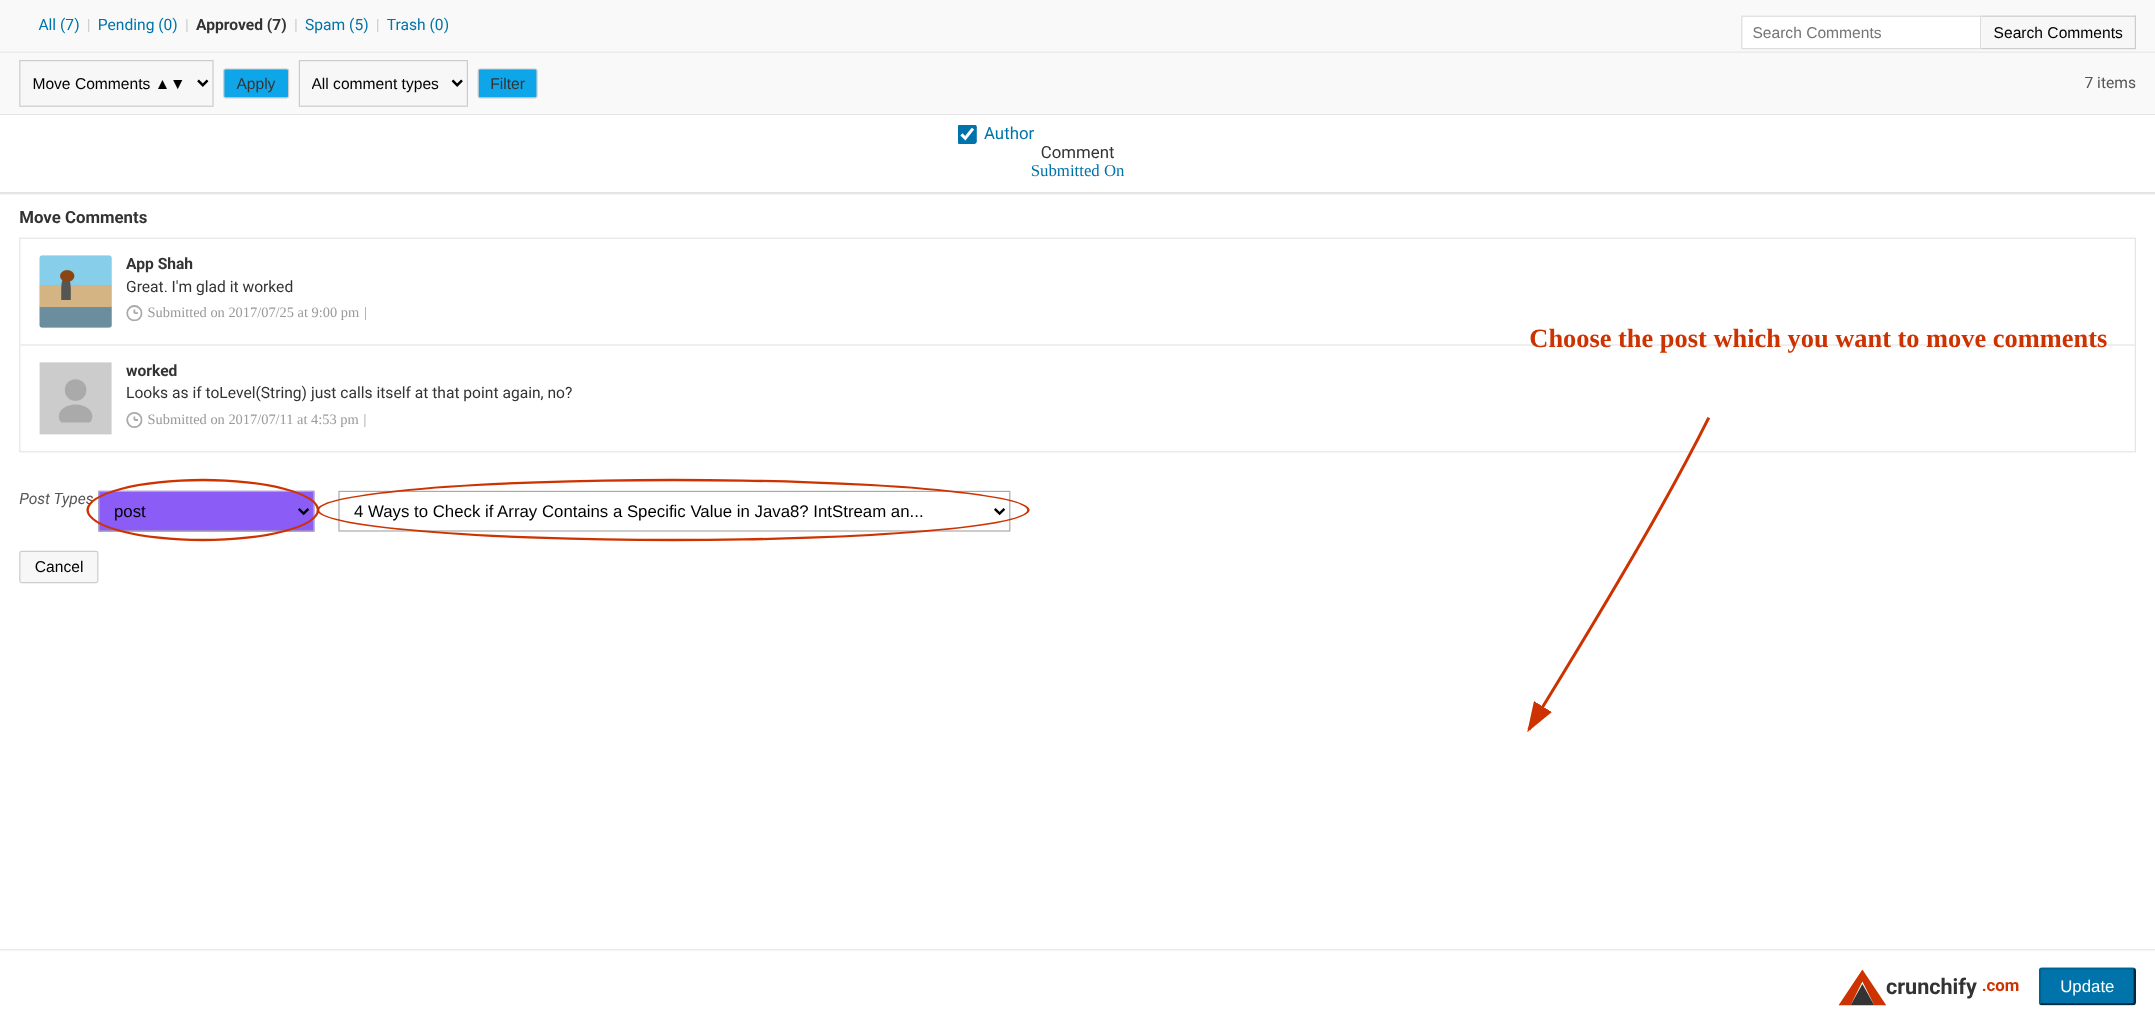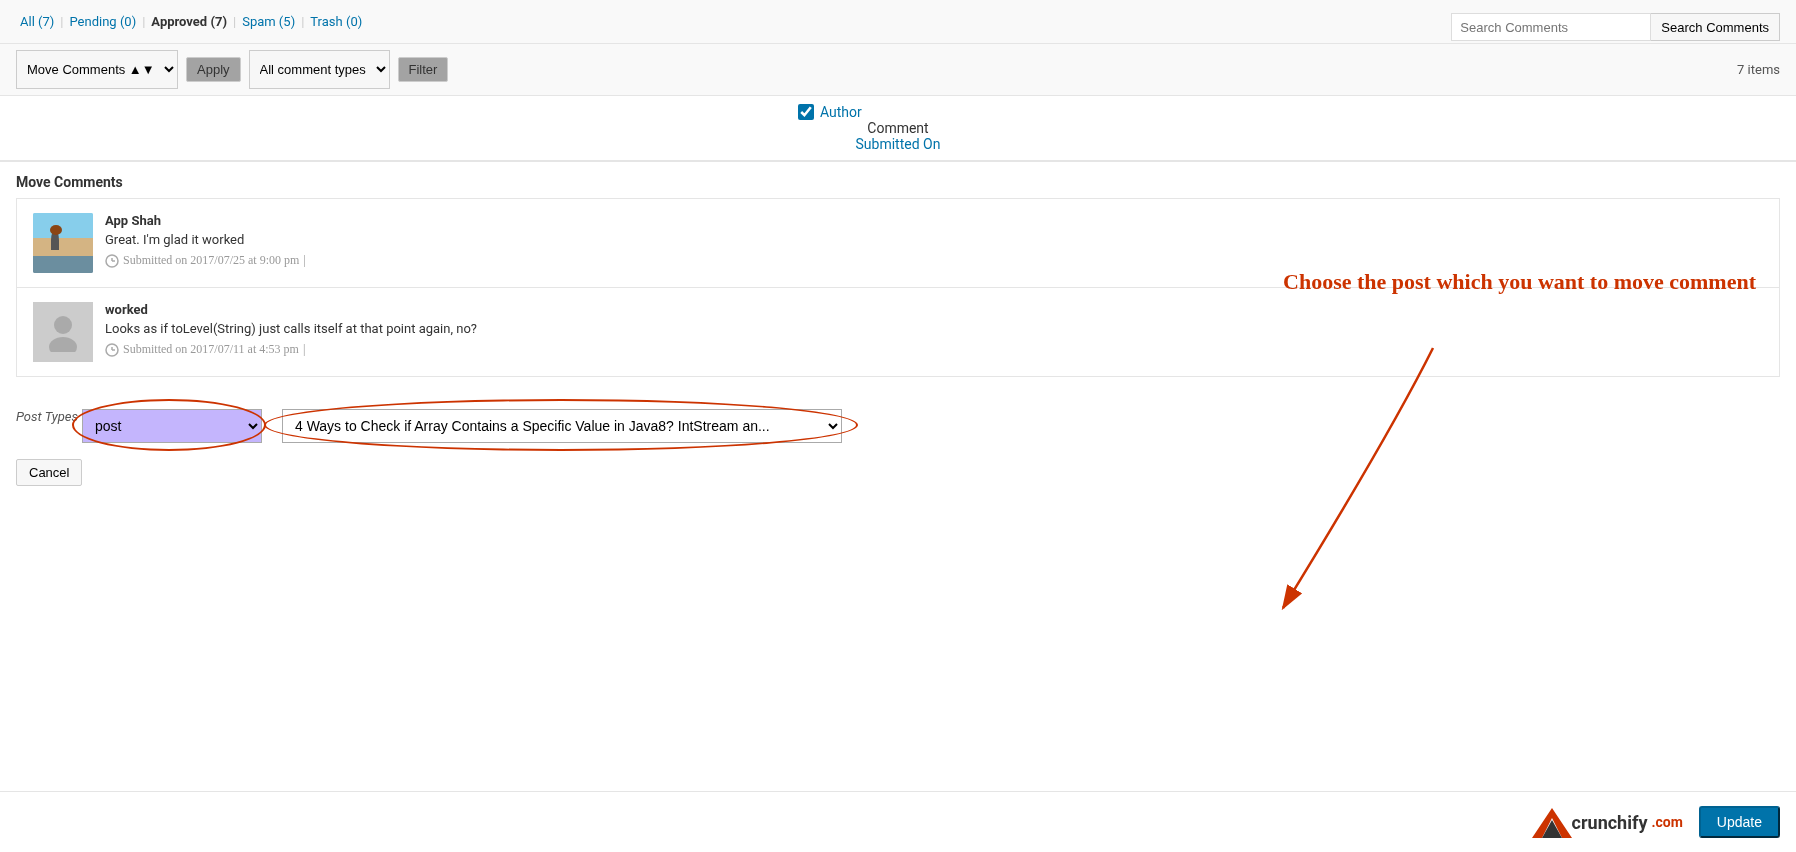--- a/index.html
+++ b/index.html
@@ -1,48 +1,48 @@
 <!DOCTYPE html>
 <html><head>
   <meta charset="utf-8">
   <style>
     * { box-sizing: border-box; margin: 0; padding: 0; }
     body { font-family: -apple-system, BlinkMacSystemFont, "Segoe UI", Roboto, sans-serif; font-size: 13px; background: #f1f1f1; color: #333; }
     .page-wrapper { background: #fff; width: 1796px; min-height: 852px; position: relative; overflow: hidden; }
 
     
-    .filter-bar { display: flex; align-items: center; padding: 8px 20px; background: #f9f9f9; border-bottom: 1px solid #e5e5e5; justify-content: space-between; }
+    .filter-bar { display: flex; align-items: center; padding: 8px 32px; background: #f9f9f9; border-bottom: 1px solid #e5e5e5; justify-content: space-between; }
     .filter-links { display: flex; align-items: center; gap: 0; font-size: 13px; }
     .filter-link { color: #0073aa; text-decoration: none; cursor: pointer; }
     .filter-link.active { font-weight: bold; color: #333; text-decoration: none; cursor: default; }
     .filter-sep { color: #ccc; margin: 0 6px; }
     .items-count { font-size: 13px; color: #555; }
 
     
     .nav-bar { display: flex; align-items: center; padding: 6px 16px; background: #f9f9f9; border-bottom: 1px solid #e5e5e5; gap: 8px; }
     .nav-right { margin-left: auto; display: flex; align-items: center; gap: 8px; }
 
     
     .search-bar-top { display: flex; align-items: center; gap: 0; position: absolute; top: 0; right: 0; height: 54px; padding: 0 16px; }
     .search-input-top { height: 28px; border: 1px solid #ddd; padding: 0 8px; font-size: 13px; width: 200px; }
     .search-btn-top { height: 28px; padding: 0 10px; background: #f7f7f7; border: 1px solid #ccc; border-left: none; cursor: pointer; font-size: 13px; }
 
     
-    .btn { padding: 4px 10px; border: 1px solid #ccc; background: #a3a3a3; cursor: pointer; font-size: 13px; border-radius: 2px; color: #333; }
+    .btn { padding: 4px 10px; border: 1px solid #ccc; background: #0ea5e9; cursor: pointer; font-size: 13px; border-radius: 2px; color: #333; }
     .btn-primary { background: #0073aa; color: #fff; border-color: #006291; border-radius: 3px; padding: 6px 16px; font-size: 14px; cursor: pointer; }
 
     
     .select-ctrl { padding: 10px 6px; border: 1px solid #ccc; font-size: 13px; background: #f7f7f7; cursor: pointer; }
 
     
     .table-header { display: flex; align-items: center; padding: 8px 16px; border-bottom: 2px solid #e5e5e5; background: #fff; flex-direction: column; }
     .th-author { display: flex; align-items: center; gap: 6px; width: 200px; }
     .th-author-text { color: #0073aa; cursor: pointer; font-size: 14px; font-weight: normal; }
     .th-comment { flex: 1; font-size: 14px; color: #333; }
-    .th-submitted { font-size: 14px; color: #0073aa; cursor: pointer; }
+    .th-submitted { font-size: 14px; color: #0073aa; cursor: pointer; font-family: Liberation Serif, serif; }
 
     
     .checkbox-styled { width: 16px; height: 16px; accent-color: #0073aa; cursor: pointer; }
 
     
     .section-label { font-weight: bold; font-size: 14px; padding: 12px 16px 8px; }
 
     
     .comments-area { background: #fff; border: 1px solid #e5e5e5; margin: 0 16px 0 16px; }
     .comment-row { display: flex; align-items: flex-start; padding: 14px 16px; border-bottom: 1px solid #e5e5e5; gap: 12px; }
@@ -57,21 +57,21 @@
     .beach-avatar { width: 60px; height: 60px; background: linear-gradient(to bottom, #87CEEB 0%, #87CEEB 40%, #c9a96e 40%, #c9a96e 70%, #6b8e9f 70%); position: relative; overflow: hidden; }
 
     
     .person-avatar { width: 60px; height: 60px; background: #ccc; display: flex; align-items: center; justify-content: center; }
 
     
     .bottom-section { padding: 16px; margin-top: 16px; }
     .bottom-row { display: flex; align-items: flex-end; gap: 20px; }
     .field-group { display: flex; flex-direction: row; gap: 4px; }
     .field-label { font-style: italic; font-size: 13px; color: #555; }
-    .post-types-select { width: 180px; height: 34px; padding: 4px 8px; border: 1px solid #aaa; font-size: 14px; background: #c4b5fd; }
+    .post-types-select { width: 180px; height: 34px; padding: 4px 8px; border: 1px solid #aaa; font-size: 14px; background: #8b5cf6; }
     .posts-select { width: 560px; height: 34px; padding: 4px 8px; border: 1px solid #aaa; font-size: 14px; background: #fff; }
     .annotation-text { color: #cc3300; font-size: 22px; font-weight: bold; font-family: Georgia, serif; line-height: 1.3; text-align: left; max-width: 500px; }
 
     
     .footer-bar { display: flex; align-items: center; justify-content: space-between; padding: 12px 16px; border-top: 1px solid #e5e5e5; margin-top: 8px; }
     .footer-right { display: flex; align-items: center; gap: 16px; }
 
     
     .crunchify-logo { display: flex; align-items: center; gap: 4px; font-size: 18px; font-weight: bold; color: #333; }
     .crunchify-icon { width: 36px; height: 28px; position: relative; }
@@ -203,21 +203,21 @@
         </div>
       </div>
     </div>
 
     <div style="margin-top:16px;">
       <button class="cancel-btn">Cancel</button>
     </div>
   </div>
 
   <div style="position:absolute; top:268px; right:40px; pointer-events:none;">
-    <div class="annotation-text" style="color:#cc3300; font-size:22px; font-weight:bold; font-family:Georgia,serif; line-height:1.3; max-width:500px;">Choose the post which you want to move comment</div>
+    <div class="annotation-text" style="color:#cc3300; font-size:22px; font-weight:bold; font-family:Georgia,serif; line-height:1.3; max-width:500px;">Choose the post which you want to move comments</div>
 
     <svg width="300" height="320" style="position:absolute;top:60px;left:-100px;">
       <defs>
         <marker id="arrowhead" markerWidth="10" markerHeight="7" refX="9" refY="3.5" orient="auto">
           <polygon points="0 0, 10 3.5, 0 7" fill="#cc3300"></polygon>
         </marker>
       </defs>
       <path d="M 250 20 C 220 80, 180 150, 100 280" stroke="#cc3300" stroke-width="2.5" fill="none" marker-end="url(#arrowhead)"></path>
     </svg>
   </div>

